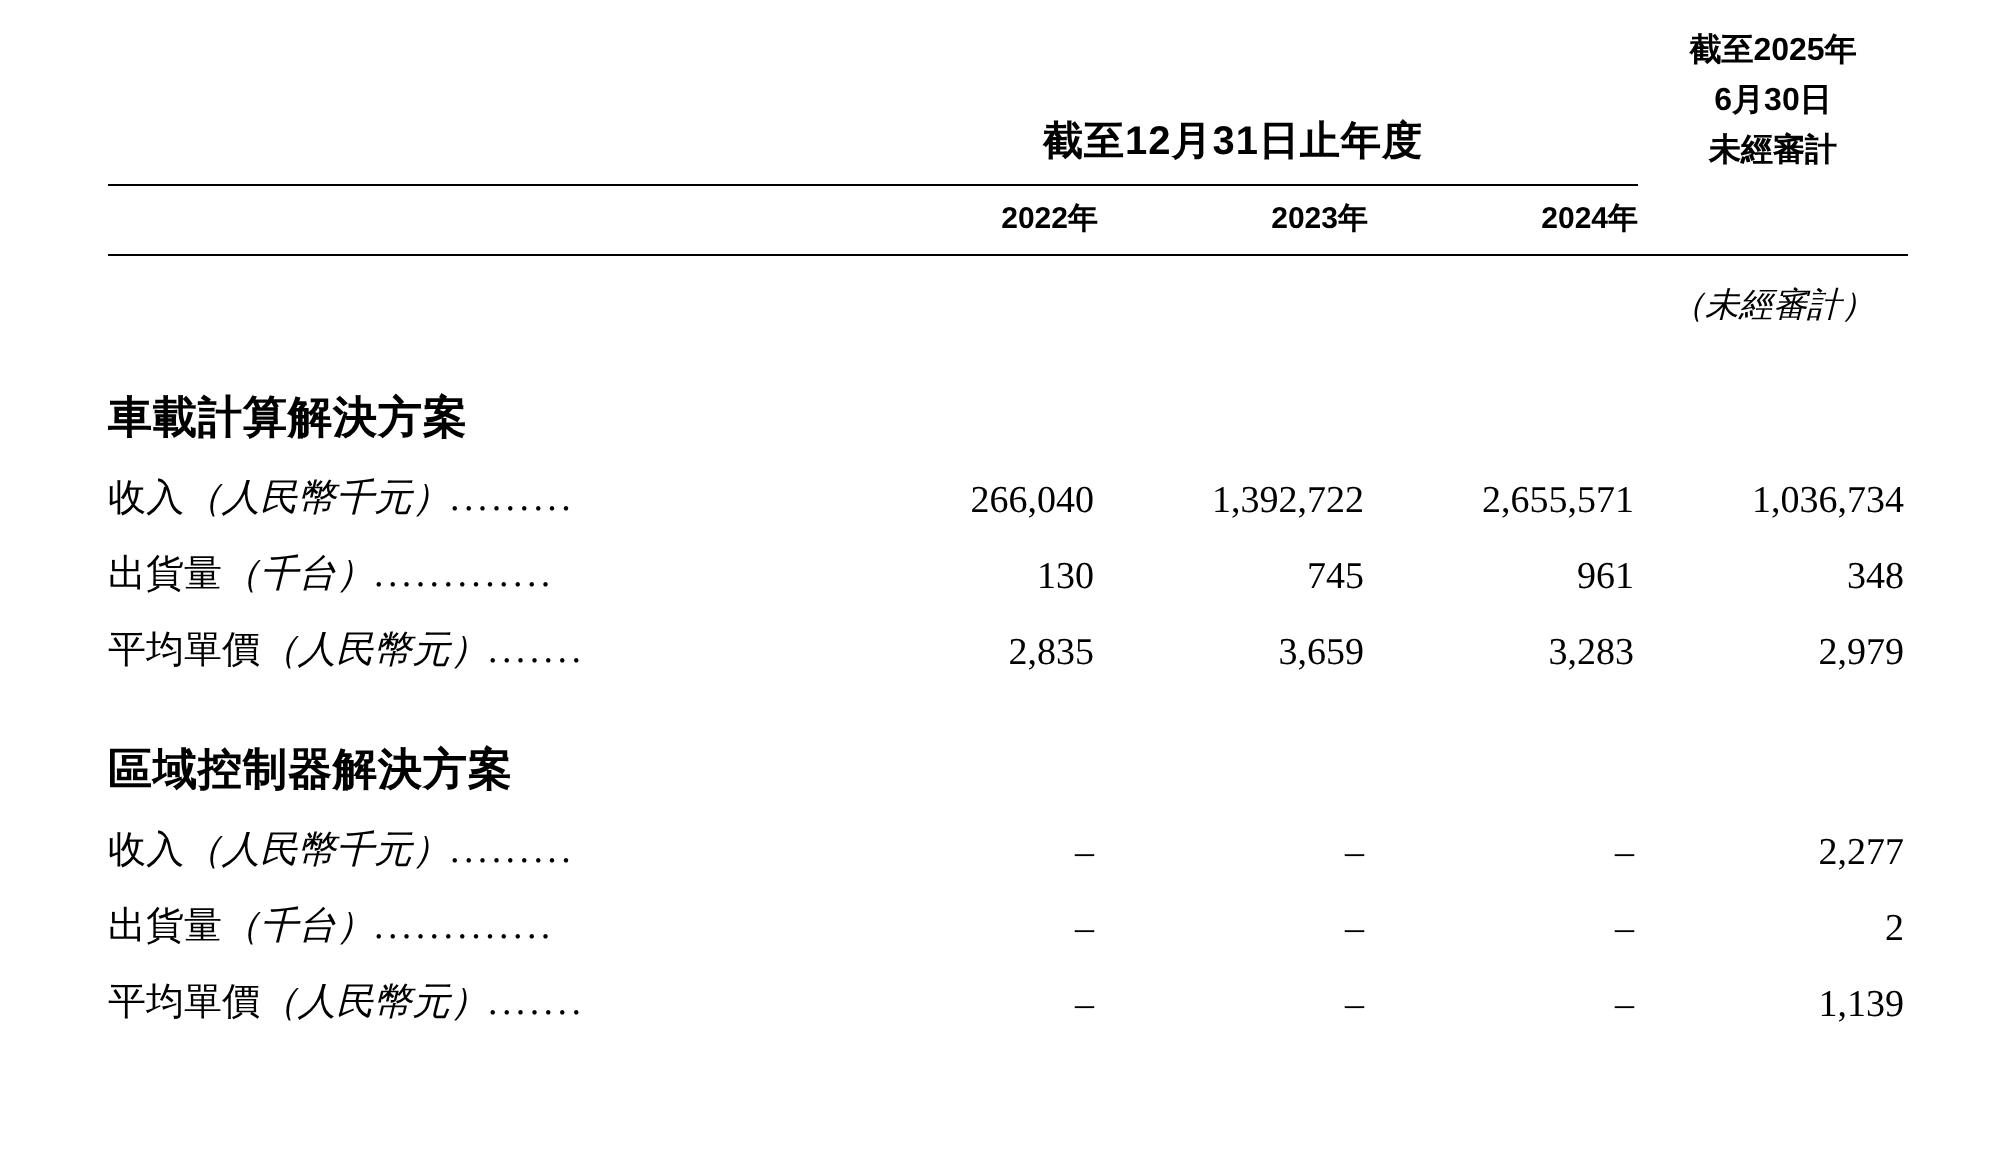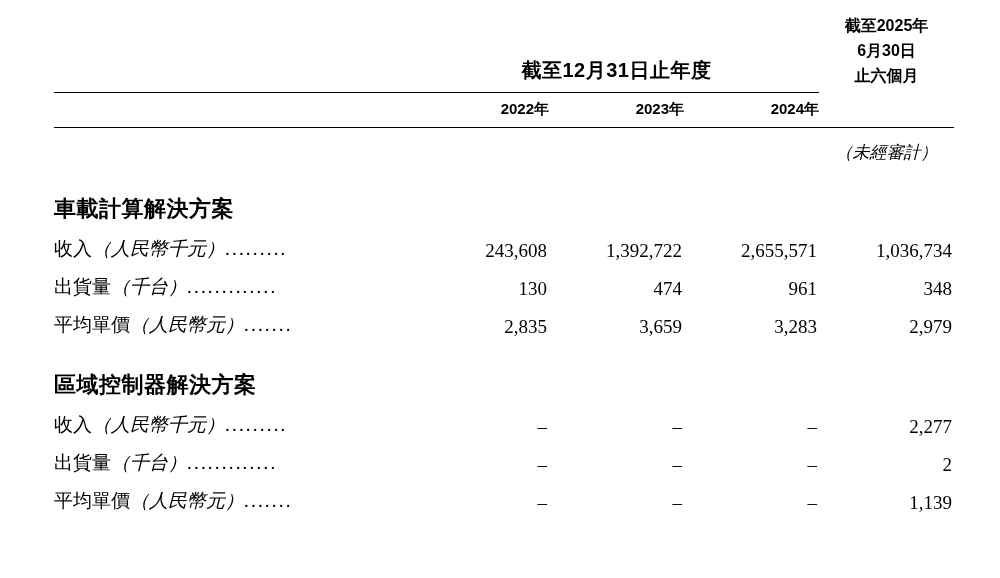--- a/index.html
+++ b/index.html
@@ -136,21 +136,21 @@
       <col class="c-last">
     </colgroup>
     <tbody>
 
       <tr>
         <td></td>
         <td class="hdr-span" colspan="3">截至12月31日止年度</td>
         <td class="hdr-last" rowspan="2">
           <div>截至2025年</div>
           <div>6月30日</div>
-          <div>止六個月</div>
+          <div>未經審計</div>
         </td>
       </tr>
 
       <tr class="rule-top">
         <td></td>
         <td colspan="3"></td>
       </tr>
 
       <tr>
         <td></td>
@@ -177,32 +177,32 @@
       </tr>
 
       <tr class="sec-head">
         <td colspan="5">車載計算解決方案</td>
       </tr>
 
       <tr>
         <td class="item-label">
           <span>收入</span><span class="unit">（人民幣千元）</span><span class="leader">.........</span>
         </td>
-        <td class="num">243,608</td>
+        <td class="num">266,040</td>
         <td class="num">1,392,722</td>
         <td class="num">2,655,571</td>
         <td class="num">1,036,734</td>
       </tr>
 
       <tr>
         <td class="item-label">
           <span>出貨量</span><span class="unit">（千台）</span><span class="leader">.............</span>
         </td>
         <td class="num">130</td>
-        <td class="num">474</td>
+        <td class="num">745</td>
         <td class="num">961</td>
         <td class="num">348</td>
       </tr>
 
       <tr>
         <td class="item-label">
           <span>平均單價</span><span class="unit">（人民幣元）</span><span class="leader">.......</span>
         </td>
         <td class="num">2,835</td>
         <td class="num">3,659</td>

